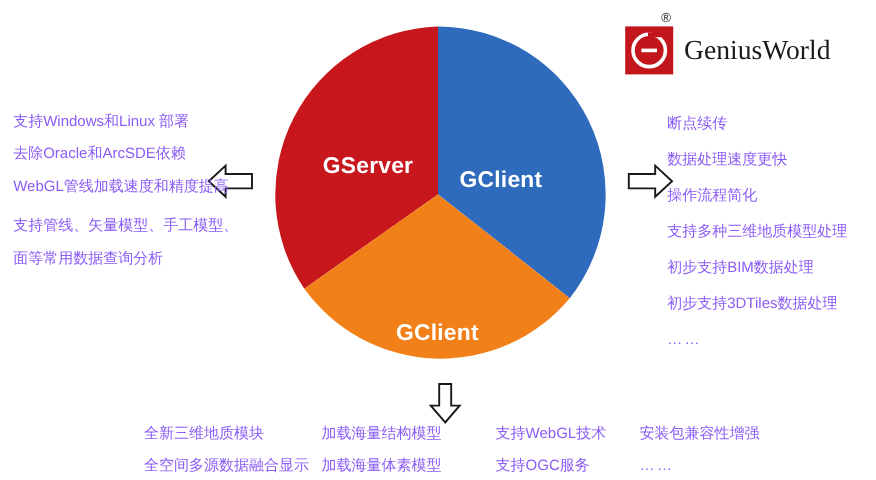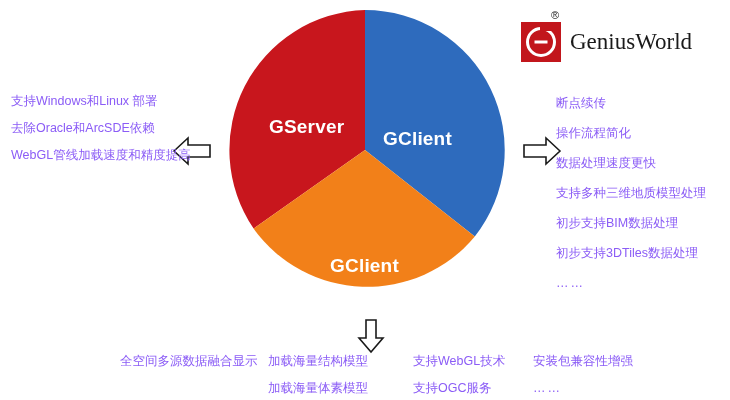--- a/index.html
+++ b/index.html
@@ -17,21 +17,21 @@
   #stage {
     position: relative;
     width: 730px;
     height: 400px;
   }
 
   
   .pie-wrap {
     position: absolute;
     left: 223px;
-    top: 8px;
+    top: 20px;
     width: 284px;
     height: 284px;
   }
   .pie-wrap svg { display: block; }
 
   .slice-label {
     position: absolute;
     font-weight: bold;
     color: #ffffff;
     font-size: 19px;
@@ -181,46 +181,49 @@
     <svg width="40" height="30" viewBox="0 0 40 30">
       <polygon points="2,15 16,2 16,9 38,9 38,21 16,21 16,28" fill="#ffffff" stroke="#1a1a1a" stroke-width="1.6"></polygon>
     </svg>
   </div>
 
   <div class="left-col">
     <div class="txt">支持Windows和Linux 部署</div>
     <div class="txt">去除Oracle和ArcSDE依赖</div>
     <div class="txt">WebGL管线加载速度和精度提高</div>
     <div style="height:6px"></div>
+    <div class="txt">支持管线、矢量模型、手工模型、</div>
+    <div class="txt">面等常用数据查询分析</div>
   </div>
 
   <div class="arrow arrow-right">
     <svg width="40" height="30" viewBox="0 0 40 30">
       <polygon points="38,15 24,2 24,9 2,9 2,21 24,21 24,28" fill="#ffffff" stroke="#1a1a1a" stroke-width="1.6"></polygon>
     </svg>
   </div>
 
   <div class="right-col">
     <div class="txt">断点续传</div>
+    <div class="txt">数据处理速度更快</div>
     <div class="txt">操作流程简化</div>
-    <div class="txt">数据处理速度更快</div>
     <div class="txt">支持多种三维地质模型处理</div>
     <div class="txt">初步支持BIM数据处理</div>
     <div class="txt">初步支持3DTiles数据处理</div>
     <div class="txt dots">……</div>
   </div>
 
   <div class="arrow arrow-down">
     <svg width="30" height="36" viewBox="0 0 30 36">
       <polygon points="15,34 3,20 10,20 10,2 20,2 20,20 27,20" fill="#ffffff" stroke="#1a1a1a" stroke-width="1.6"></polygon>
     </svg>
   </div>
 
   <div class="bottom-row">
     <div class="bcol bcol-1">
+      <div class="txt">全新三维地质模块</div>
       <div class="txt">全空间多源数据融合显示</div>
     </div>
     <div class="bcol bcol-2">
       <div class="txt">加载海量结构模型</div>
       <div class="txt">加载海量体素模型</div>
     </div>
     <div class="bcol bcol-3">
       <div class="txt">支持WebGL技术</div>
       <div class="txt">支持OGC服务</div>
     </div>

